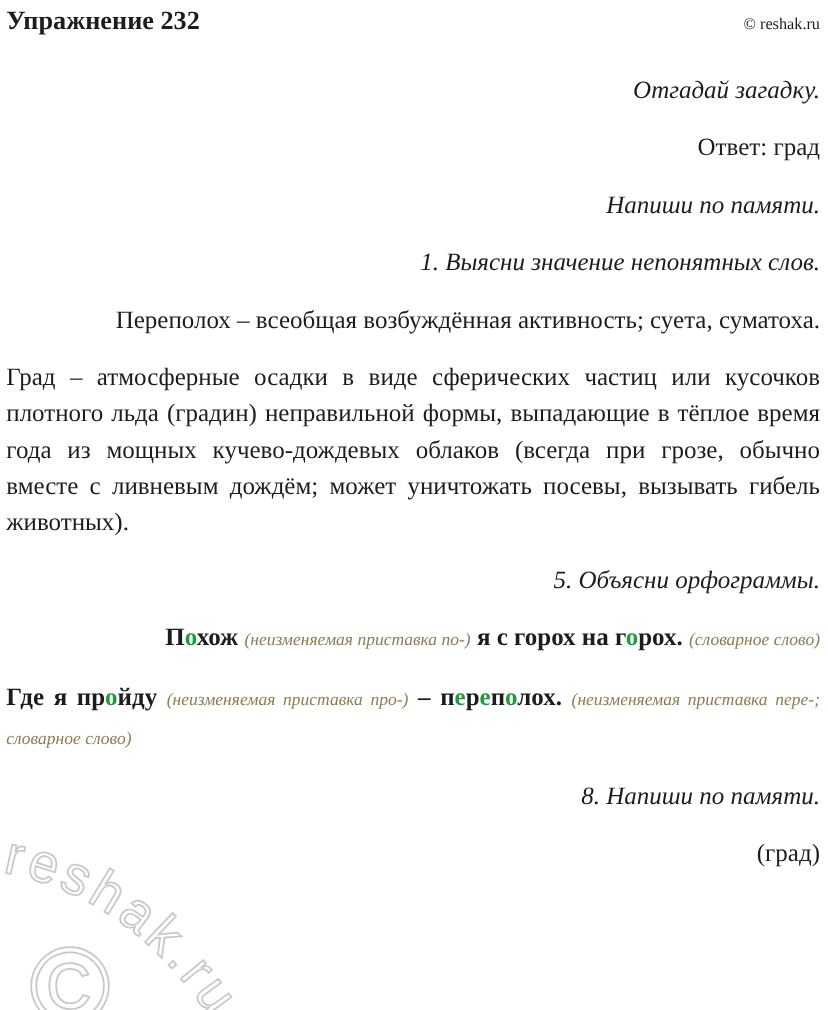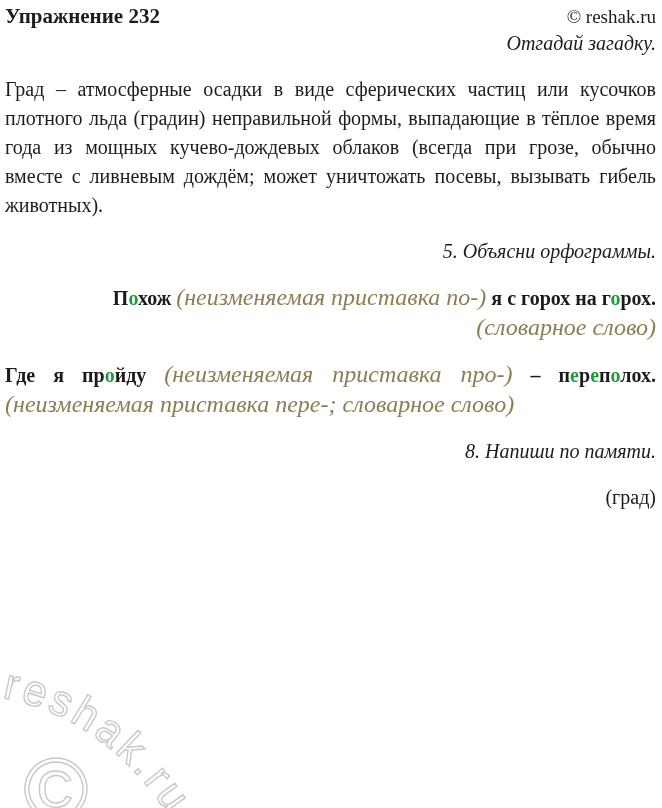--- a/index.html
+++ b/index.html
@@ -10,32 +10,32 @@
     color: var(--ink, #1c1c1c);
     font-family: "Liberation Serif", "DejaVu Serif", serif;
     font-size: 20px;
     padding: 4px 6px 0 5px;
     overflow: hidden;
   }
   .header-row {
     display: flex;
     justify-content: space-between;
     align-items: baseline;
-    margin-bottom: 0;
+    margin-bottom: 29px;
   }
   .title { font-size: 21px; font-weight: bold; }
-  .brand { font-size: 19px; }
+  .brand { font-size: 13px; }
   p { margin: 0 0 17px; line-height: 29px; text-align: right; }
   .it { font-style: italic; }
   .just { text-align: justify; }
   .content { position: relative; z-index: 2; }
   
   .sb  { color: var(--ink, #1c1c1c); font-weight: bold; }
   .sg  { color: var(--green, #1f9b3e); font-weight: bold; }
-  .so  { color: var(--olive, #8c7d52); font-style: italic; font-size: 24px; }
+  .so  { color: var(--olive, #8c7d52); font-style: italic; font-size: 14px; }
   .sou { color: var(--olive, #8c7d52); font-style: italic; font-size: 18px; text-decoration: underline; }
   
   .watermark {
     position: absolute;
     left: 0; top: 636px;
     width: 210px; height: 180px;
     z-index: 1;
     pointer-events: none;
   }
   .watermark text {
@@ -60,23 +60,27 @@
 
 <div class="content">
 
   <div class="header-row">
     <div class="title">Упражнение 232</div>
     <div class="brand">© reshak.ru</div>
   </div>
 
   <p class="it">Отгадай загадку.</p>
 
+  <p>Ответ: град</p>
 
+  <p class="it">Напиши по памяти.</p>
 
+  <p class="it">1. Выясни значение непонятных слов.</p>
 
+  <p>Переполох – всеобщая возбуждённая активность; суета, суматоха.</p>
 
   <p class="just">Град – атмосферные осадки в виде сферических частиц или кусочков плотного льда (градин) неправильной формы, выпадающие в тёплое время года из мощных кучево-дождевых облаков (всегда при грозе, обычно вместе с ливневым дождём; может уничтожать посевы, вызывать гибель животных).</p>
 
   <p class="it">5. Объясни орфограммы.</p>
 
   <p><span class="sb">П</span><span class="sg">о</span><span class="sb">хож </span><span class="so">(неизменяемая приставка по-)</span><span class="sb"> я с горох на г</span><span class="sg">о</span><span class="sb">рох. </span><span class="so">(словарное слово)</span></p>
 
   <p class="just"><span class="sb">Где я пр</span><span class="sg">о</span><span class="sb">йду </span><span class="so">(неизменяемая приставка про-)</span><span class="sb"> – п</span><span class="sg">е</span><span class="sb">р</span><span class="sg">е</span><span class="sb">п</span><span class="sg">о</span><span class="sb">лох. </span><span class="so">(неизменяемая приставка пере-; словарное слово)</span></p>
 
 

